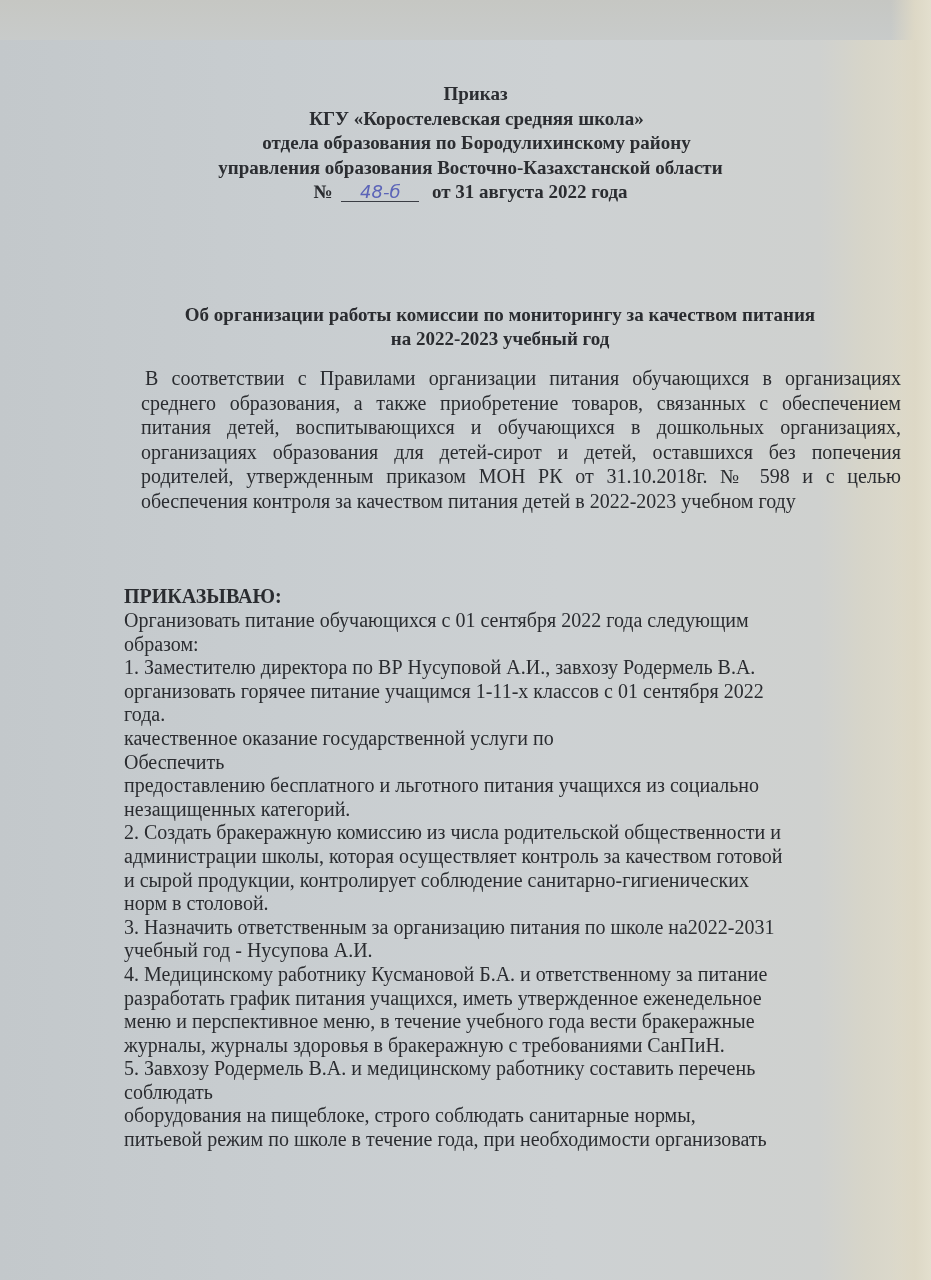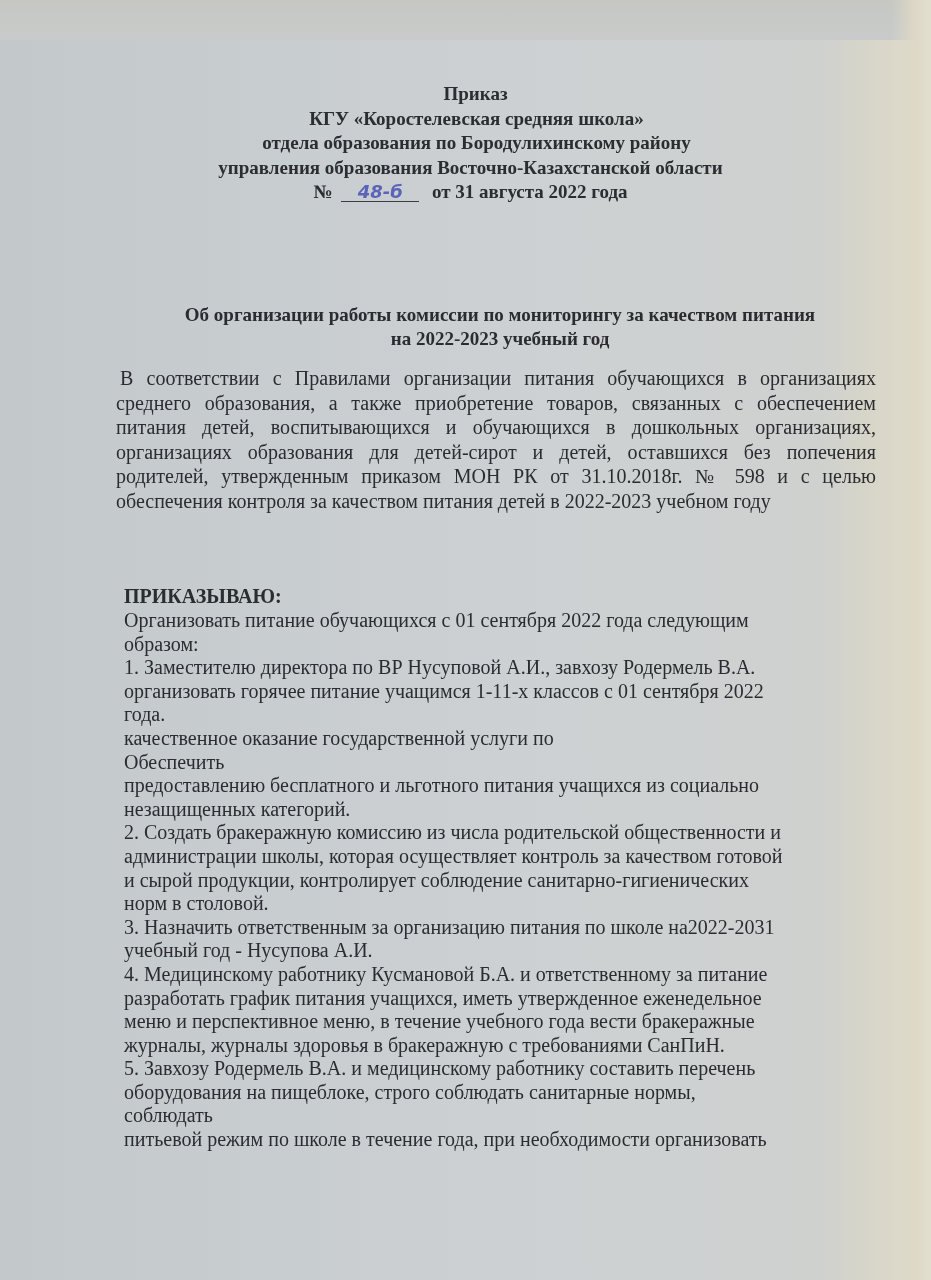--- a/index.html
+++ b/index.html
@@ -37,36 +37,36 @@
     .header .l2 { margin-left: 22px; }
     .header .l3 { margin-left: 10px; }
     .number-line { margin-left: 10px; }
     .order-no {
       display: inline-block;
       width: 78px;
       border-bottom: 1.5px solid #3a3d44;
       color: #5b64b8;
       font-family: "DejaVu Sans", sans-serif;
       font-style: italic;
-      font-weight: bold;
+      font-weight: normal;
       font-size: 18px;
       line-height: 18px;
       margin: 0 8px 0 4px;
       text-align: center;
     }
     .subject {
       position: absolute; left: 100px; top: 303px; width: 800px;
       text-align: center;
       font-weight: bold;
       font-size: 19px;
       line-height: 24px;
     }
     .subject div { white-space: nowrap; }
     .preamble {
-      position: absolute; left: 116px; top: 366px; width: 760px;
+      position: absolute; left: 141px; top: 366px; width: 760px;
       font-size: 20px;
       line-height: 24.5px;
       text-align: justify;
       text-align-last: left;
       text-indent: 4px;
     }
     .body {
       position: absolute; left: 124px; top: 584px; width: 770px;
       font-size: 20px;
       line-height: 23.6px;
@@ -134,19 +134,19 @@
 
     <div>
       <p>4. Медицинскому работнику Кусмановой Б.А. и ответственному за питание</p>
       <p>разработать график питания учащихся, иметь утвержденное еженедельное</p>
       <p>меню и перспективное меню, в течение учебного года вести бракеражные</p>
       <p>журналы, журналы здоровья в бракеражную с требованиями СанПиН.</p>
     </div>
 
     <div>
       <p>5. Завхозу Родермель В.А. и медицинскому работнику составить перечень</p>
+      <p>соблюдать</p>
       <p>оборудования на пищеблоке, строго соблюдать санитарные нормы,</p>
-      <p>соблюдать</p>
       <p>питьевой режим по школе в течение года, при необходимости организовать</p>
     </div>
   </div>
 
 </div>
 
 </body></html>

